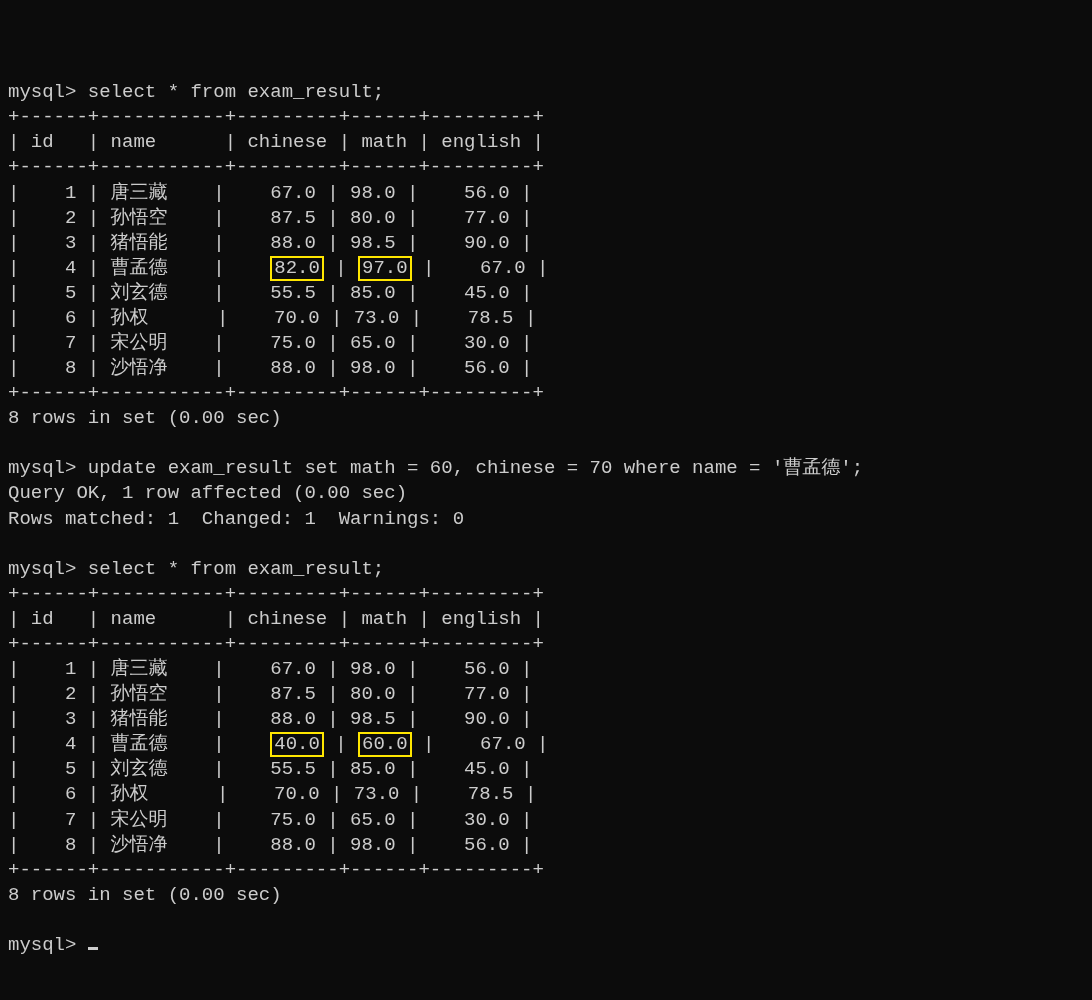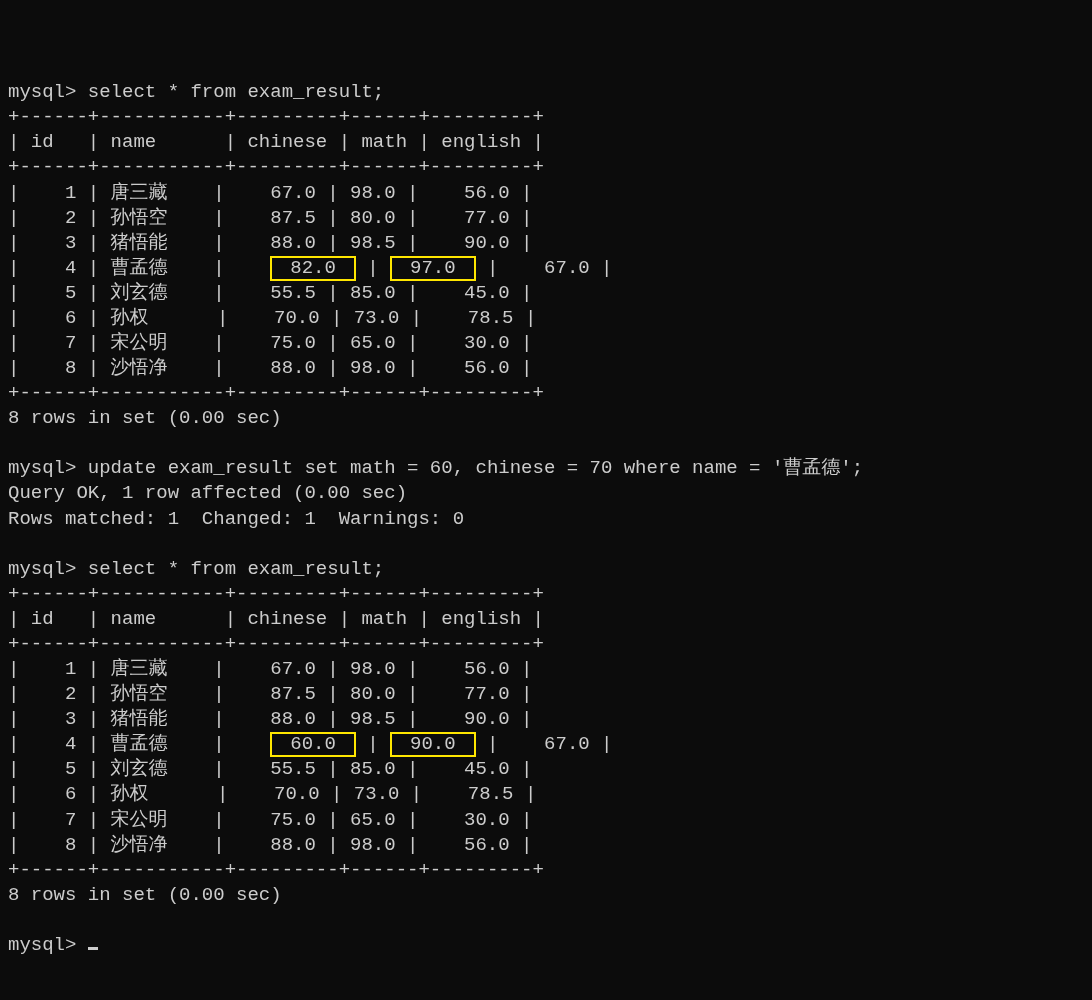--- a/index.html
+++ b/index.html
@@ -7,21 +7,21 @@
     color: #cccccc;
     font-family: "Consolas", "Courier New", monospace;
     font-size: 19px;
     margin: 0;
     padding: 5px 8px;
     line-height: 1.32;
     white-space: pre;
   }
   .hl {
     border: 2px solid #ffe600;
-    padding: 0 18px;
+    padding: 0 2px;
     display: inline-block;
     line-height: 1.1;
     margin-top: -2px;
     margin-bottom: -2px;
   }
   .cursor {
     display: inline-block;
     width: 10px;
     height: 3px;
     background: #cccccc;
@@ -51,21 +51,21 @@
 Query OK, 1 row affected (0.00 sec)
 Rows matched: 1  Changed: 1  Warnings: 0
 
 mysql&gt; select * from exam_result;
 +------+-----------+---------+------+---------+
 | id   | name      | chinese | math | english |
 +------+-----------+---------+------+---------+
 |    1 | 唐三藏    |    67.0 | 98.0 |    56.0 |
 |    2 | 孙悟空    |    87.5 | 80.0 |    77.0 |
 |    3 | 猪悟能    |    88.0 | 98.5 |    90.0 |
-|    4 | 曹孟德    |    <span class="hl">60.0</span> | <span class="hl">90.0</span> |    67.0 |
+|    4 | 曹孟德    |    <span class="hl">40.0</span> | <span class="hl">60.0</span> |    67.0 |
 |    5 | 刘玄德    |    55.5 | 85.0 |    45.0 |
 |    6 | 孙权      |    70.0 | 73.0 |    78.5 |
 |    7 | 宋公明    |    75.0 | 65.0 |    30.0 |
 |    8 | 沙悟净    |    88.0 | 98.0 |    56.0 |
 +------+-----------+---------+------+---------+
 8 rows in set (0.00 sec)
 
 mysql&gt; <span class="cursor"></span></div>
 
 

